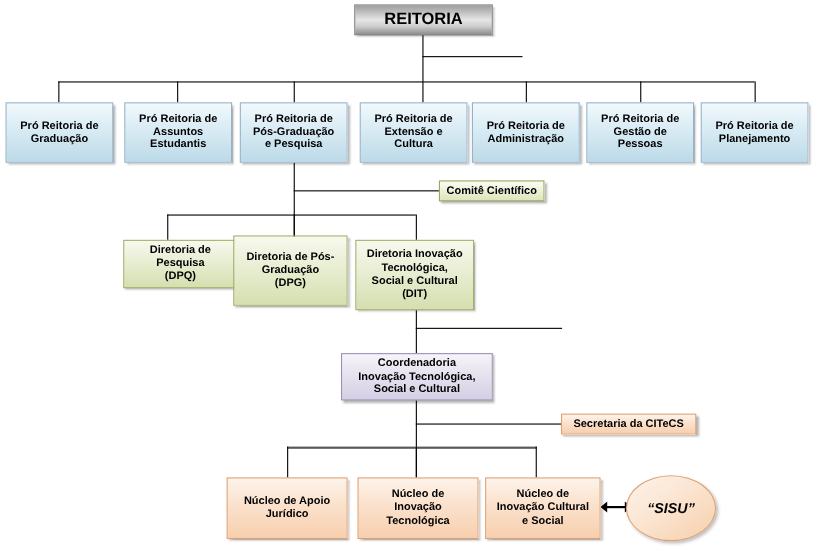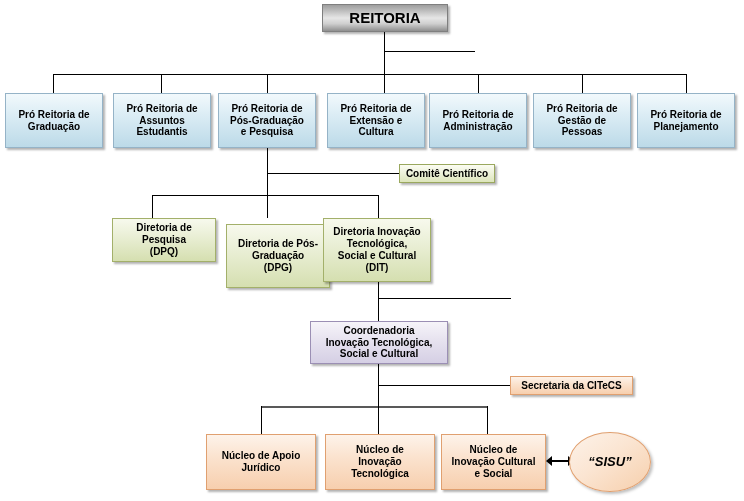--- a/index.html
+++ b/index.html
@@ -187,21 +187,21 @@
 Gestão de
 Pessoas</div>
   <div class="node blue" style="left:637px; top:93px; width:98px; height:55px;">Pró Reitoria de
 Planejamento</div>
 
   <div class="node green pill" style="left:399px; top:164px; width:96px; height:19px;">Comitê Científico</div>
 
   <div class="node green" style="left:112px; top:218px; width:104px; height:44px;">Diretoria de
 Pesquisa
 (DPQ)</div>
-  <div class="node green" style="left:212px; top:224px; width:104px; height:64px;margin-left:14px;">Diretoria de Pós-
+  <div class="node green" style="left:212px; top:214px; width:104px; height:64px;">Diretoria de Pós-
 Graduação
 (DPG)</div>
   <div class="node green" style="left:323px; top:218px; width:108px; height:64px;">Diretoria Inovação
 Tecnológica,
 Social e Cultural
 (DIT)</div>
 
 
   <div class="node purple" style="left:310px; top:321px; width:138px; height:43px;">Coordenadoria
 Inovação Tecnológica,

